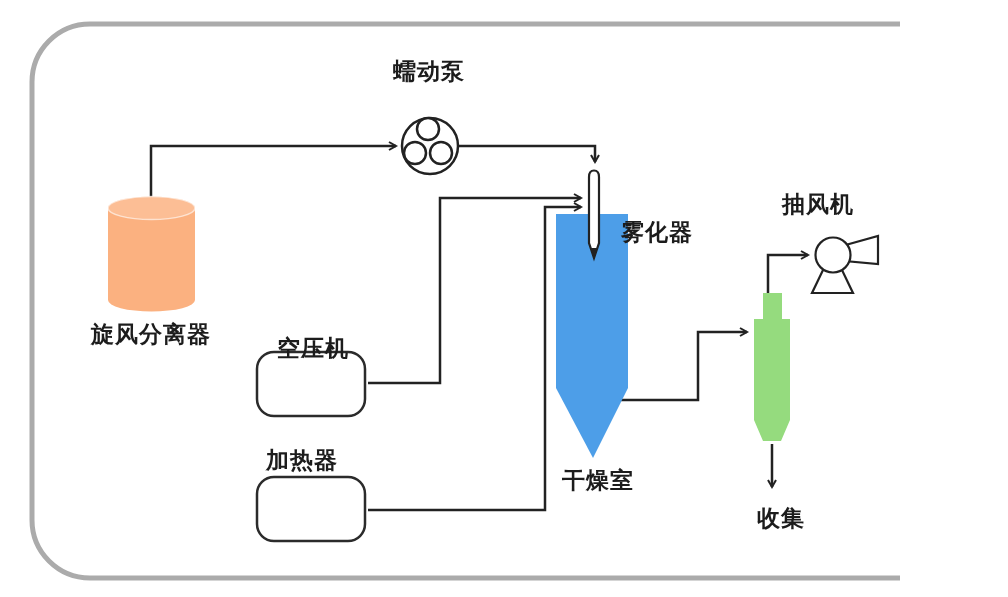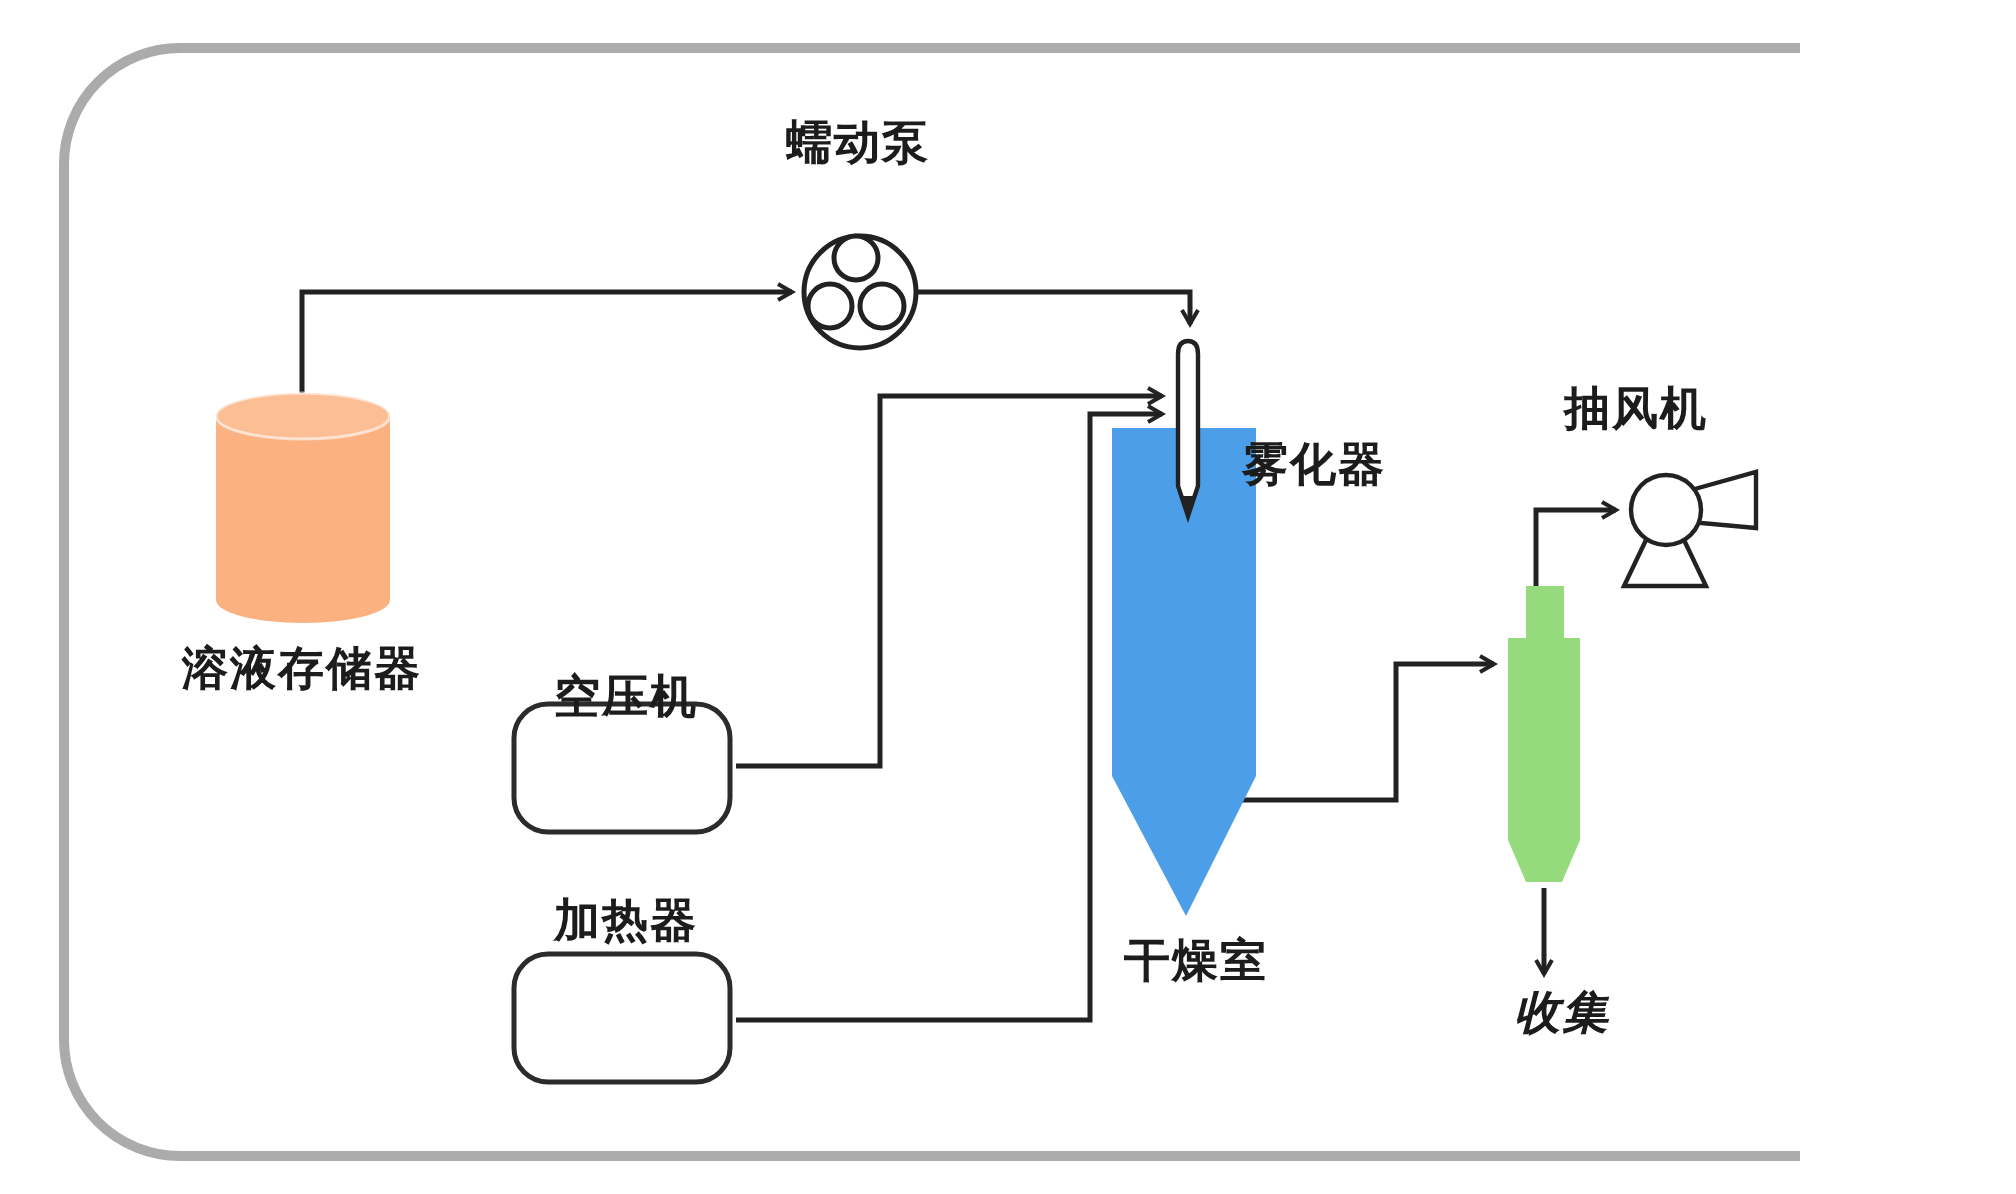--- a/index.html
+++ b/index.html
@@ -63,21 +63,21 @@
     <path d="M763,293 L782,293 L782,319 L790,319 L790,420 L781,441 L763,441 L754,420 L754,319 L763,319 Z" stroke="none" fill="#95DB7E"></path>
 
     <g fill="#ffffff" stroke="#222222" stroke-width="2.2">
       <polygon points="823,270 842,270 853,293 812,293"></polygon>
       <polygon points="842,246 878,236 878,264 845,261"></polygon>
       <circle cx="833" cy="255" r="17.5"></circle>
     </g>
   </svg>
 
   <div class="lbl" style="left:393px;top:59px;">蠕动泵</div>
-  <div class="lbl" style="left:91px;top:322px;">溶液存储器</div>
+  <div class="lbl" style="left:91px;top:322px;">旋风分离器</div>
   <div class="lbl" style="left:277px;top:336px;">空压机</div>
-  <div class="lbl" style="left:277px;top:448px;">加热器</div>
+  <div class="lbl" style="left:266px;top:448px;">加热器</div>
   <div class="lbl" style="left:621px;top:175px;margin-top:45px;">雾化器</div>
   <div class="lbl" style="left:562px;top:468px;">干燥室</div>
   <div class="lbl" style="left:782px;top:192px;">抽风机</div>
-  <div class="lbl" style="left:757px;top:494px;font-style:italic;">收集</div>
+  <div class="lbl" style="left:757px;top:506px;">收集</div>
 
 </div>
 
 </body></html>

